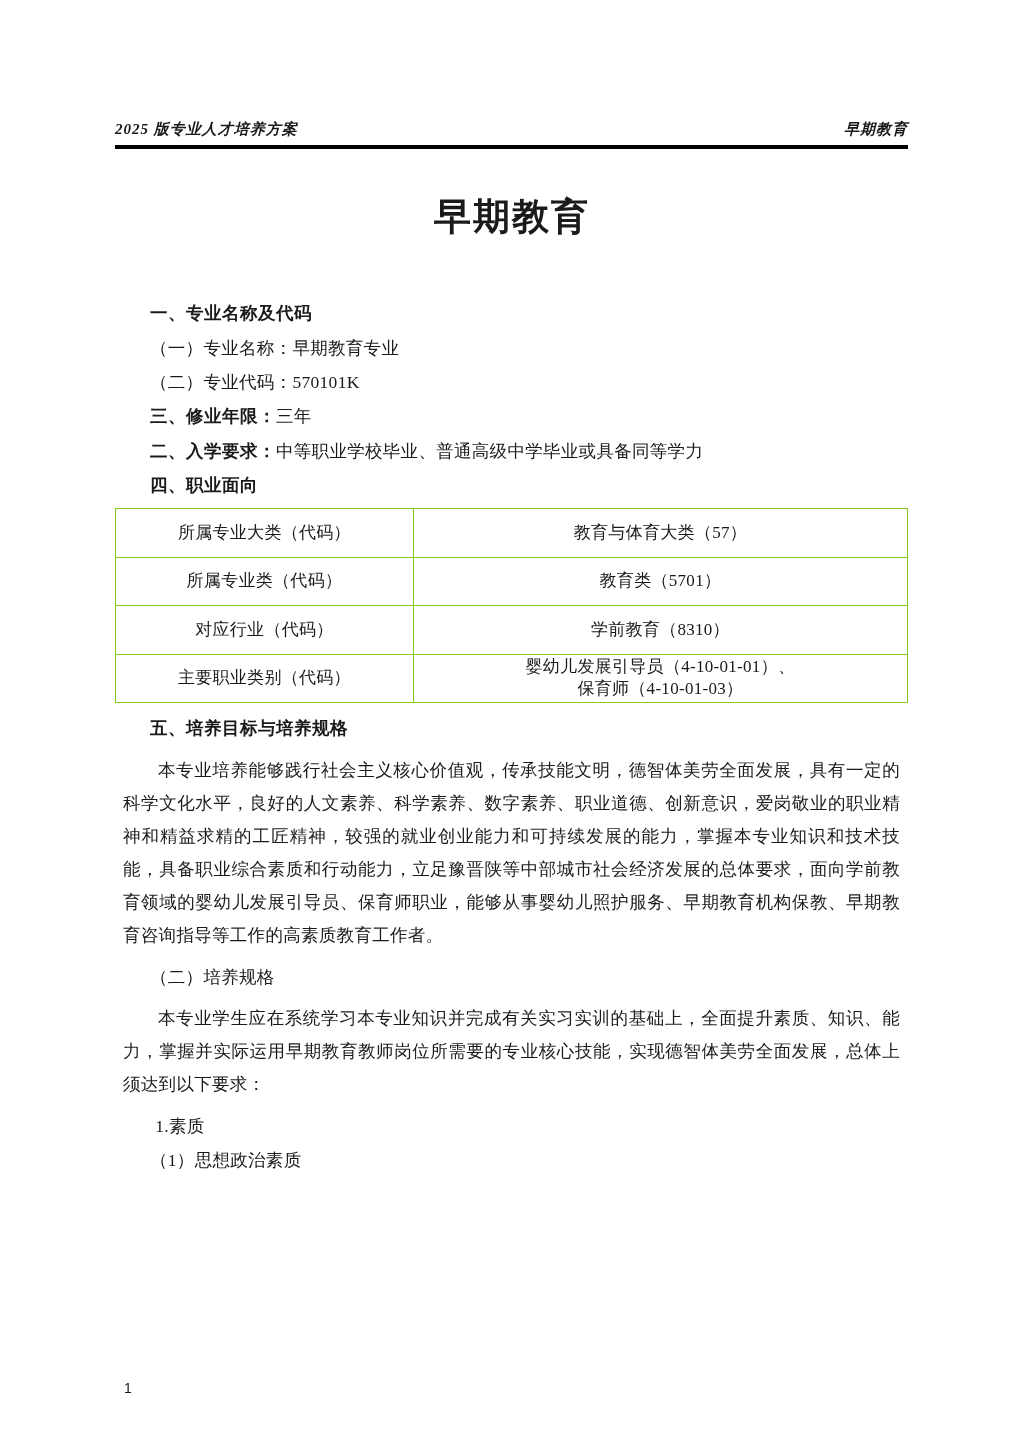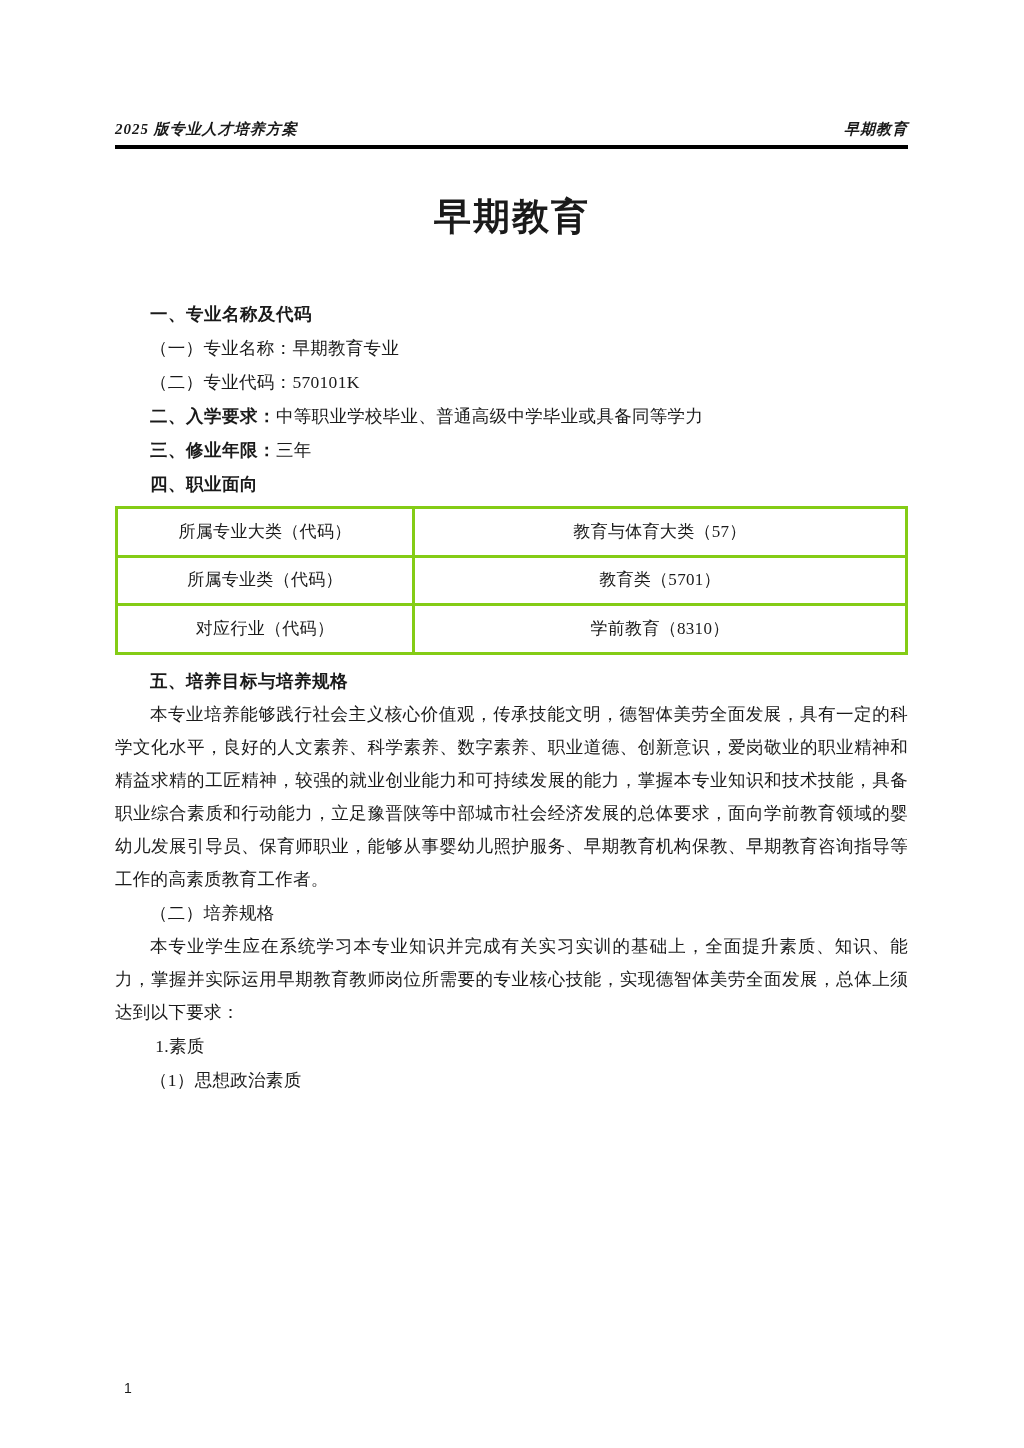--- a/index.html
+++ b/index.html
@@ -51,50 +51,50 @@
   
   .content {
     position: absolute;
     top: 297px; left: 115px; right: 116px;
     font-size: 17.5px;
     letter-spacing: 0.3px;
   }
   .line { line-height: 34px; }
   .indent-2 { padding-left: 2em; }
   .hfont {
-    font-family: Liberation Sans, sans-serif;
+    font-family: Liberation Mono, monospace;
     font-weight: 700;
     letter-spacing: 0.5px;
   }
 
   
   table.job-table {
     width: 100%;
     border-collapse: collapse;
     table-layout: fixed;
     margin-top: 5px;
     font-size: 17px;
   }
   table.job-table td {
-    border: 3px solid #84cc16;
+    border: 1px solid #84cc16;
     text-align: center;
     vertical-align: middle;
     height: 48.5px;
     line-height: 22.5px;
     padding: 1px 2px;
   }
   td.cell-label { width: 37.6%; }
   td.cell-value { width: 62.4%; white-space: pre-line; }
 
   
   .para {
     text-indent: 2em;
     text-align: justify;
     line-height: 33px;
-    margin: 0;
+    margin: 8px;
   }
   .after-table { margin-top: 9px; }
 
   
   .page-number {
     position: absolute;
     left: 124px; top: 1380px;
     font-family: "Liberation Sans", "DejaVu Sans", sans-serif;
     font-size: 14px;
   }
@@ -114,42 +114,47 @@
 
   <h1 class="doc-title">早期教育</h1>
 
   <div class="content">
 
     <div class="line indent-2 hfont">一、专业名称及代码</div>
     <div class="line indent-2">（一）专业名称：早期教育专业</div>
     <div class="line indent-2">（二）专业代码：570101K</div>
 
     <div class="line indent-2">
-      <span class="hfont">二、入学要求：</span><span>中等职业学校毕业、普通高级中学毕业或具备同等学力</span>
+      <span class="hfont">三、修业年限：</span><span>三年</span>
     </div>
 
     <div class="line indent-2">
-      <span class="hfont">三、修业年限：</span><span>三年</span>
+      <span class="hfont">二、入学要求：</span><span>中等职业学校毕业、普通高级中学毕业或具备同等学力</span>
     </div>
 
     <div class="line indent-2 hfont">四、职业面向</div>
 
     <table class="job-table">
       <tbody>
         <tr>
           <td class="cell-label">所属专业大类（代码）</td>
           <td class="cell-value">教育与体育大类（57）</td>
         </tr>
         <tr>
           <td class="cell-label">所属专业类（代码）</td>
           <td class="cell-value">教育类（5701）</td>
         </tr>
         <tr>
           <td class="cell-label">对应行业（代码）</td>
           <td class="cell-value">学前教育（8310）</td>
+        </tr>
+        <tr>
+          <td class="cell-label">主要职业类别（代码）</td>
+          <td class="cell-value">婴幼儿发展引导员（4-10-01-01）、
+保育师（4-10-01-03）</td>
         </tr>
       </tbody>
     </table>
 
     <div class="line indent-2 hfont after-table">五、培养目标与培养规格</div>
 
     <p class="para">本专业培养能够践行社会主义核心价值观，传承技能文明，德智体美劳全面发展，具有一定的科学文化水平，良好的人文素养、科学素养、数字素养、职业道德、创新意识，爱岗敬业的职业精神和精益求精的工匠精神，较强的就业创业能力和可持续发展的能力，掌握本专业知识和技术技能，具备职业综合素质和行动能力，立足豫晋陕等中部城市社会经济发展的总体要求，面向学前教育领域的婴幼儿发展引导员、保育师职业，能够从事婴幼儿照护服务、早期教育机构保教、早期教育咨询指导等工作的高素质教育工作者。</p>
 
     <div class="line indent-2">（二）培养规格</div>
     <p class="para">本专业学生应在系统学习本专业知识并完成有关实习实训的基础上，全面提升素质、知识、能力，掌握并实际运用早期教育教师岗位所需要的专业核心技能，实现德智体美劳全面发展，总体上须达到以下要求：</p>

